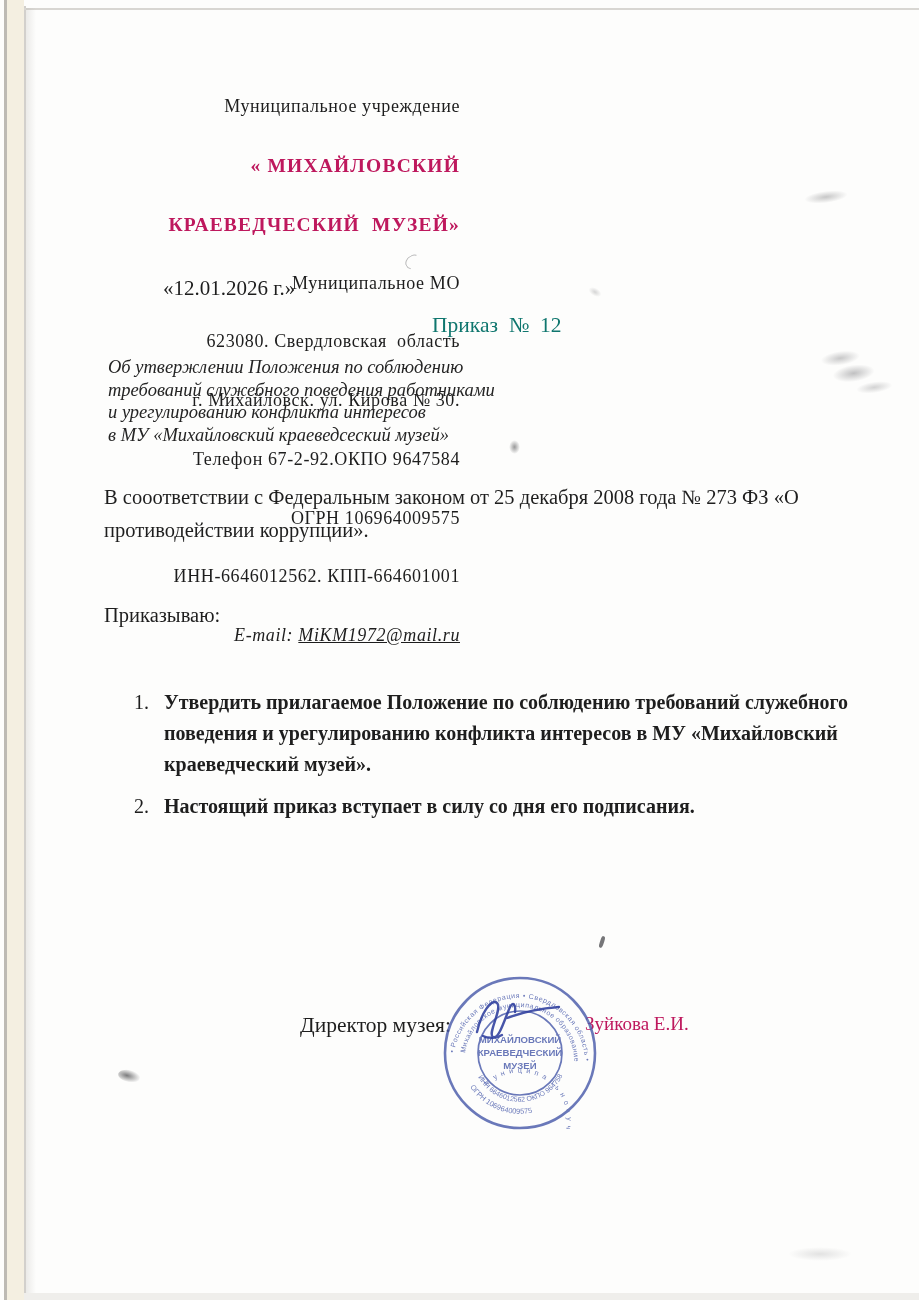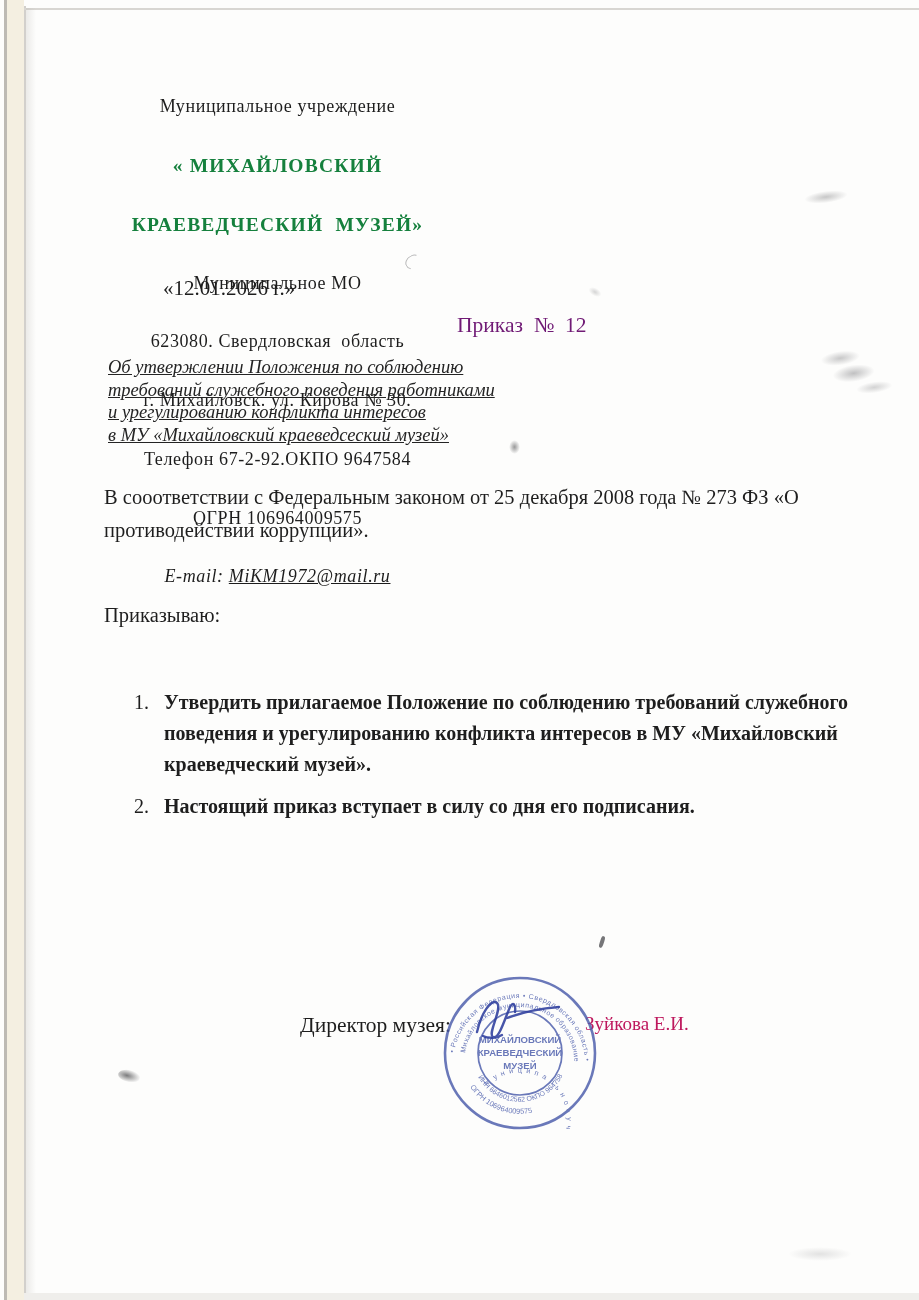--- a/index.html
+++ b/index.html
@@ -12,31 +12,31 @@
   
   .edge-gray-line{position:absolute;left:4px;top:0;width:3px;height:1300px;background:#bdbab4;}
   .edge-cream{position:absolute;left:7px;top:0;width:17px;height:1300px;background:#f4efe1;}
   .edge-page-line{position:absolute;left:24px;top:6px;width:2px;height:1294px;background:#d2d0cc;}
   .edge-top-line{position:absolute;left:24px;top:8px;width:895px;height:2px;background:#d8d6d2;}
   .edge-left-shadow{position:absolute;left:26px;top:8px;width:10px;height:1292px;
     background:linear-gradient(to right,rgba(180,178,172,.25),rgba(180,178,172,0));}
   .edge-bottom{position:absolute;left:24px;top:1293px;width:895px;height:7px;background:#efeeeb;}
 
   
-  .letterhead{position:absolute;left:95px;top:58px;width:365px;text-align:center;
+  .letterhead{position:absolute;left:95px;top:58px;width:365px;text-align:right;
     font-size:18px;line-height:19.6px;letter-spacing:.6px;white-space:pre;color:#1d1d1d;}
-  .letterhead .b{font-weight:bold;font-size:19.5px;letter-spacing:1.2px;color:#15803d;}
+  .letterhead .b{font-weight:bold;font-size:19.5px;letter-spacing:1.2px;color:#be185d;}
   .letterhead .email{font-style:italic;}
   .letterhead .email .addr{text-decoration:underline;}
 
   .date-line{position:absolute;left:163px;top:276px;font-size:21px;color:#1d1d1d;}
-  .order-title{position:absolute;left:432px;top:313px;font-size:21.5px;white-space:pre;color:#701a75;margin-left:25px;}
+  .order-title{position:absolute;left:432px;top:313px;font-size:21.5px;white-space:pre;color:#0f766e;}
 
   .subject{position:absolute;left:108px;top:356px;font-style:italic;font-size:18.5px;
-    line-height:22.6px;color:#242424;text-decoration:underline;}
+    line-height:22.6px;color:#242424;}
 
   .body-par{position:absolute;left:104px;top:481px;width:790px;font-size:20.5px;line-height:32.5px;color:#1e1e1e;}
   .order-word{position:absolute;left:104px;top:604px;font-size:20.5px;color:#1e1e1e;text-align:right;}
 
   .order-list{position:absolute;left:134px;top:687px;width:740px;font-size:20px;color:#1e1e1e;}
   .order-item{display:flex;align-items:flex-start;line-height:31px;}
   .order-item + .order-item{margin-top:11px;}
   .order-item .num{width:30px;flex:none;}
   .order-item .txt{width:702px;font-weight:bold;}
 
@@ -85,20 +85,21 @@
 
   <div class="letterhead">
     <div>Муниципальное учреждение</div>
     <div class="b">« МИХАЙЛОВСКИЙ</div>
     <div class="b">КРАЕВЕДЧЕСКИЙ  МУЗЕЙ»</div>
     <div>Муниципальное МО</div>
     <div>623080. Свердловская  область</div>
     <div>г. Михайловск. ул. Кирова № 30.</div>
     <div>Телефон 67-2-92.ОКПО 9647584</div>
     <div>ОГРН 106964009575</div>
+    <div>ИНН-6646012562. КПП-664601001</div>
     <div class="email"><span>E-mail: </span><span class="addr">MiKM1972@mail.ru</span></div>
   </div>
 
   <div class="date-line">«12.01.2026 г.»</div>
   <div class="order-title">Приказ  №  12</div>
 
   <div class="subject">
     <div>Об утвержлении  Положения по соблюдению</div>
     <div>требований служебного поведения работниками</div>
     <div>и урегулированию конфликта интересов</div>

